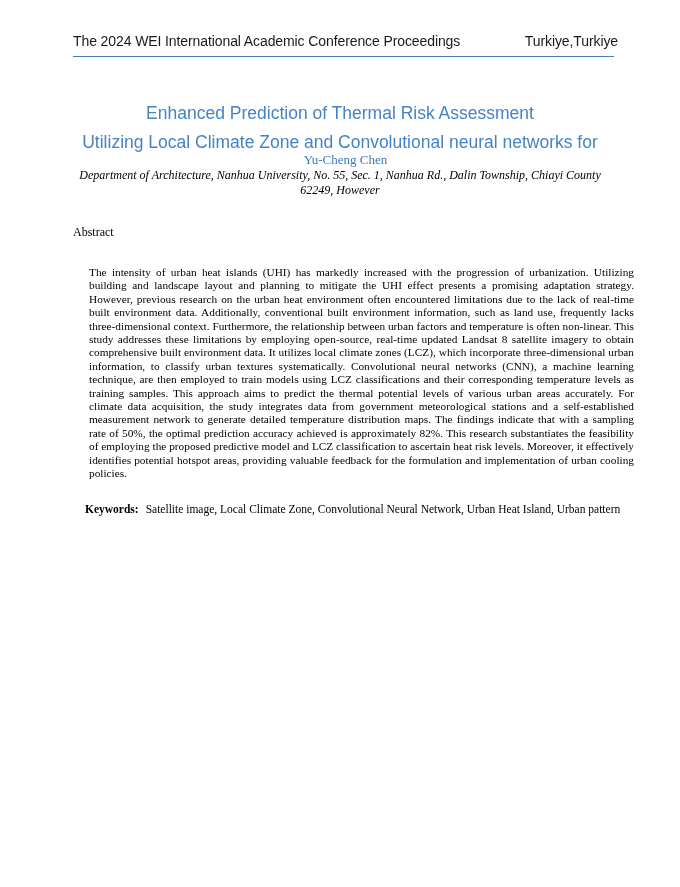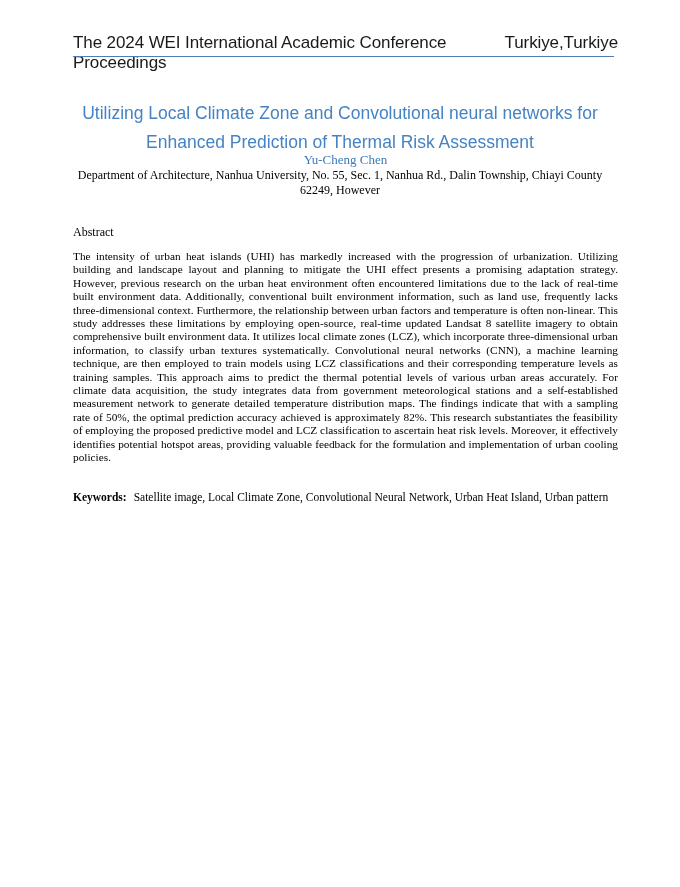--- a/index.html
+++ b/index.html
@@ -22,21 +22,21 @@
   }
   .header {
     position: absolute;
     top: 33px;
     left: 73px;
     width: 545px;
     display: flex;
     justify-content: space-between;
     align-items: baseline;
     font-family: "Liberation Sans", sans-serif;
-    font-size: 17px;
+    font-size: 14px;
     letter-spacing: -0.1px;
     color: var(--header-text, #1a1a1a);
     gap: 48px;
   }
   .header-rule {
     position: absolute;
     top: 56px;
     left: 73px;
     width: 541px;
     border-top: 1.5px solid var(--rule-blue, #4A7EBB);
@@ -69,45 +69,45 @@
   .affiliation {
     position: absolute;
     top: 168px;
     left: 40px;
     width: 600px;
     text-align: center;
     font-size: 12px;
     line-height: 14.5px;
     color: #000;
   }
-  .affiliation .affil-line { white-space: nowrap; }
+  .affiliation .affil-line { white-space: nowrap; font-style: italic; }
   .abstract-heading {
     position: absolute;
     top: 225px;
     left: 73px;
     width: 545px;
     font-size: 12px;
     font-weight: normal;
   }
   .abstract-text {
     position: absolute;
     top: 250px;
     left: 73px;
     width: 545px;
-    margin: 0;
+    margin: 16px;
     font-size: 11.3px;
     line-height: 13.4px;
     text-align: justify;
   }
   .keywords {
     position: absolute;
     top: 491px;
     left: 73px;
     width: 545px;
-    margin: 0;
+    margin: 12px;
     font-size: 11.5px;
     line-height: 13.5px;
   }
   .kw-label { font-weight: bold; }
   .kw-text { padding-left: 7px; }
   .footer {
     position: absolute;
     top: 833px;
     left: 73px;
     width: 541px;
@@ -126,22 +126,22 @@
 <div class="page">
 
   <div class="header">
     <span>The 2024 WEI International Academic Conference Proceedings</span>
     <span>Turkiye,Turkiye</span>
   </div>
 
   <div class="header-rule"></div>
 
   <div class="title-block">
+    <div class="title-line">Enhanced Prediction of Thermal Risk Assessment</div>
     <div class="title-line">Utilizing Local Climate Zone and Convolutional neural networks for</div>
-    <div class="title-line">Enhanced Prediction of Thermal Risk Assessment</div>
   </div>
 
   <div class="author">Yu-Cheng Chen</div>
 
   <div class="affiliation">
     <div class="affil-line">Department of Architecture, Nanhua University, No. 55, Sec. 1, Nanhua Rd., Dalin Township, Chiayi County</div>
     <div class="affil-line">62249, However</div>
   </div>
 
   <div class="abstract-heading">Abstract</div>

